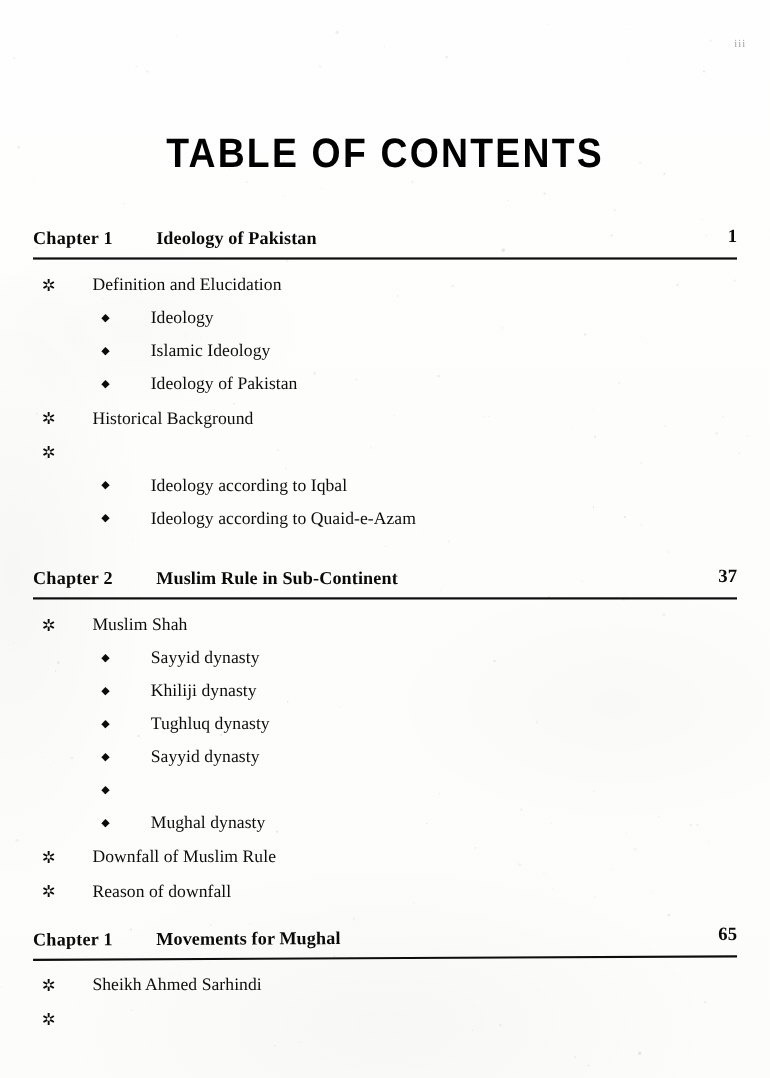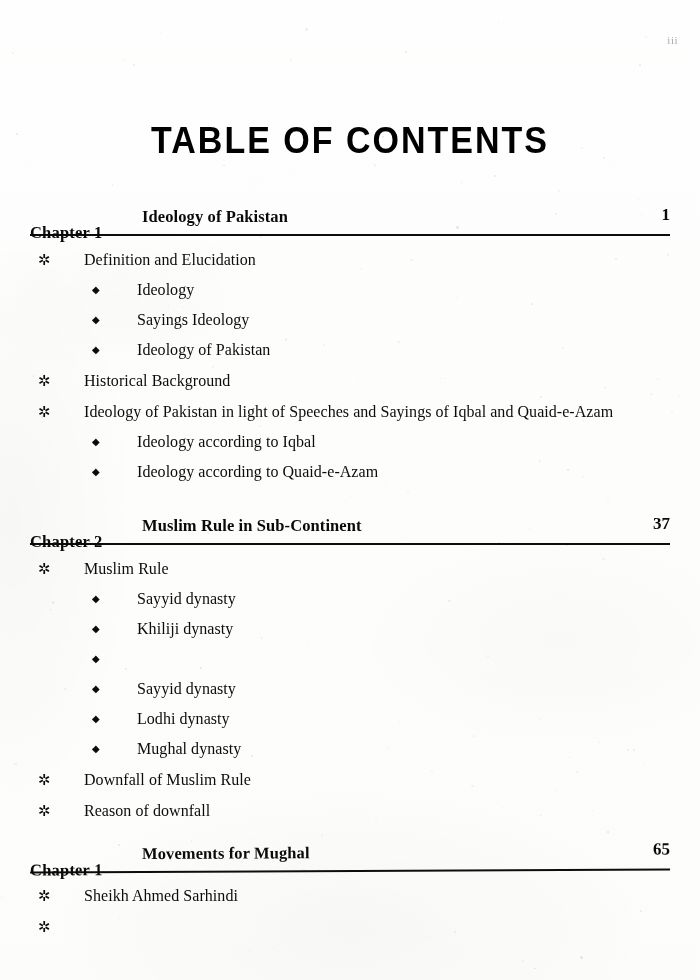--- a/index.html
+++ b/index.html
@@ -96,21 +96,21 @@
   .chapter-page {
     font-family: "Liberation Serif", serif;
     font-weight: bold;
     font-size: 16.5px;
     color: #0a0a0a;
     line-height: 22px;
   }
   .chapter-label {
     position: absolute;
     left: 0;
-    top: 16px;
+    top: 0;
     letter-spacing: 0.2px;
   }
   .chapter-title {
     position: absolute;
     left: 112px;
     top: 0;
     letter-spacing: 0.1px;
   }
   .chapter-page {
     position: absolute;
@@ -337,73 +337,72 @@
         <li class="entry lvl1">
           <span class="bullet">✲</span>
           <span class="entry-text">Definition and Elucidation</span>
         </li>
         <li class="entry lvl2">
           <span class="bullet">◆</span>
           <span class="entry-text">Ideology</span>
         </li>
         <li class="entry lvl2">
           <span class="bullet">◆</span>
-          <span class="entry-text">Sayings Ideology</span>
+          <span class="entry-text">Islamic Ideology</span>
         </li>
         <li class="entry lvl2">
           <span class="bullet">◆</span>
           <span class="entry-text">Ideology of Pakistan</span>
         </li>
         <li class="entry lvl1">
           <span class="bullet">✲</span>
           <span class="entry-text">Historical Background</span>
         </li>
         <li class="entry lvl1">
           <span class="bullet">✲</span>
-          <span class="entry-text">Ideology of Pakistan in light of Speeches and Sayings of Iqbal and Quaid-e-Azam</span>
         </li>
         <li class="entry lvl2">
           <span class="bullet">◆</span>
           <span class="entry-text">Ideology according to Iqbal</span>
         </li>
         <li class="entry lvl2">
           <span class="bullet">◆</span>
           <span class="entry-text">Ideology according to Quaid-e-Azam</span>
         </li>
       </ul>
       <div class="block-gap"></div>
       <div class="chapter">
         <span class="chapter-label">Chapter 2</span>
         <span class="chapter-title">Muslim Rule in Sub-Continent</span>
         <span class="chapter-page">37</span>
       </div>
       <div class="gap-after-chapter"></div>
       <ul class="entries">
         <li class="entry lvl1">
           <span class="bullet">✲</span>
-          <span class="entry-text">Muslim Rule</span>
+          <span class="entry-text">Muslim Shah</span>
         </li>
         <li class="entry lvl2">
           <span class="bullet">◆</span>
           <span class="entry-text">Sayyid dynasty</span>
         </li>
         <li class="entry lvl2">
           <span class="bullet">◆</span>
           <span class="entry-text">Khiliji dynasty</span>
         </li>
         <li class="entry lvl2">
           <span class="bullet">◆</span>
+          <span class="entry-text">Tughluq dynasty</span>
         </li>
         <li class="entry lvl2">
           <span class="bullet">◆</span>
           <span class="entry-text">Sayyid dynasty</span>
         </li>
         <li class="entry lvl2">
           <span class="bullet">◆</span>
-          <span class="entry-text">Lodhi dynasty</span>
         </li>
         <li class="entry lvl2">
           <span class="bullet">◆</span>
           <span class="entry-text">Mughal dynasty</span>
         </li>
         <li class="entry lvl1">
           <span class="bullet">✲</span>
           <span class="entry-text">Downfall of Muslim Rule</span>
         </li>
         <li class="entry lvl1">

